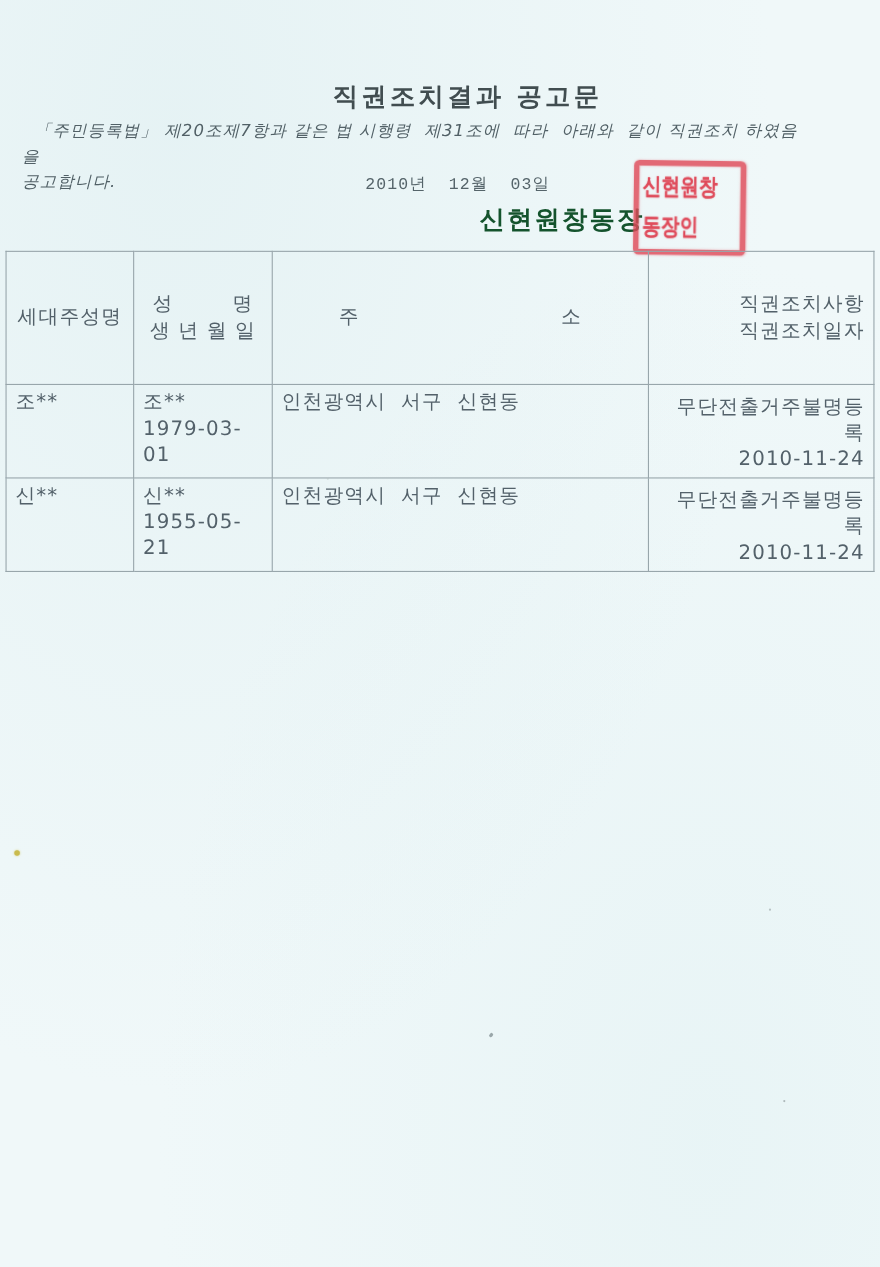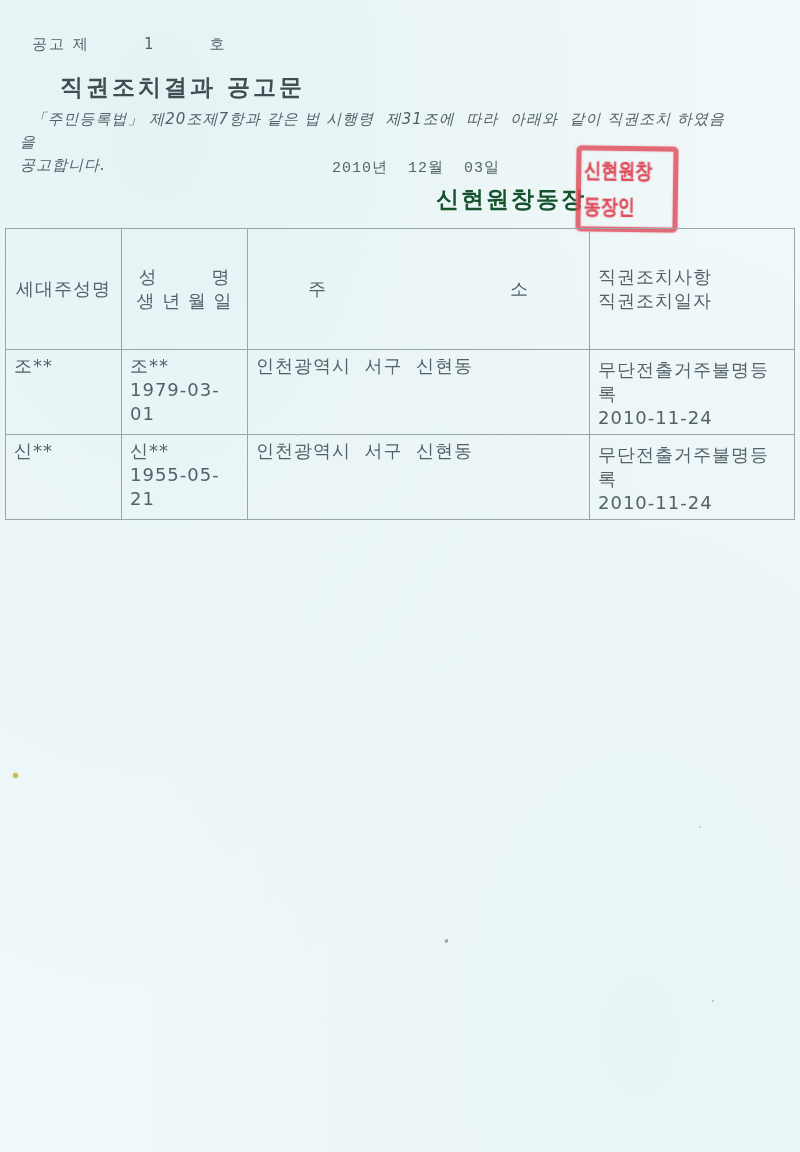--- a/index.html
+++ b/index.html
@@ -15,21 +15,21 @@
     overflow:hidden;
   }
   .scan-page{position:absolute;inset:0;}
 
   .notice-no{
     position:absolute;left:32px;top:35px;
     font-size:15px;letter-spacing:2px;white-space:pre-wrap;color:#55646a;
   }
   .doc-title{
     position:absolute;left:60px;top:72px;width:730px;
-    text-align:left;font-size:23px;font-weight:600;
+    text-align:center;font-size:23px;font-weight:600;
     letter-spacing:3px;color:#414d50;
   }
   .doc-body{
     position:absolute;left:20px;top:108px;width:710px;
     font-size:15px;line-height:23px;letter-spacing:1px;
     white-space:pre-wrap;color:#516066;font-style:italic;
   }
   .doc-date{
     position:absolute;left:332px;top:158px;
     font-size:15px;letter-spacing:1px;white-space:pre-wrap;color:#55646a;font-family:Liberation Mono, monospace;
@@ -72,36 +72,35 @@
     line-height:24px;
   }
   .notice-table th{height:52px;vertical-align:middle;text-align:center;}
   .notice-table td{height:56px;}
   .col-hh{width:116px;}
   .col-name{width:126px;}
   .col-addr{width:342px;}
   .col-act{width:205px;}
   th.addr-header{padding:0 60px;}
   .addr-header-inner{display:flex;justify-content:space-between;}
-  td.act-cell,th.act-header{text-align:left;}
+  td.act-cell,th.act-header{text-align:right;}
   td.act-cell{padding-top:8px;}
 
   .speck{position:absolute;border-radius:50%;}
   .speck-yellow{left:13px;top:773px;width:5px;height:5px;background:#c9bb4e;box-shadow:0 0 2px #d6cb6f;}
   .speck-g1{left:445px;top:939px;width:3px;height:4px;background:#9aa7aa;transform:rotate(40deg);border-radius:40%;}
   .speck-g2{left:712px;top:1000px;width:2px;height:2px;background:#aeb9bb;}
   .speck-g3{left:699px;top:826px;width:2px;height:2px;background:#b6c1c3;}
   .speck-g4{left:297px;top:434px;width:2px;height:2px;background:#bcc7c9;}
 </style>
 </head>
 <body>
 
 <div class="scan-page">
 
-  <div class="notice-no">공고 제        1        호</div>
 
   <div class="doc-title">직권조치결과 공고문</div>
 
   <div class="doc-body">  「주민등록법」 제20조제7항과 같은 법 시행령  제31조에  따라  아래와  같이 직권조치 하였음을
 공고합니다.</div>
 
   <div class="doc-date">2010년  12월  03일</div>
 
   <div class="doc-signer">신현원창동장</div>
 

